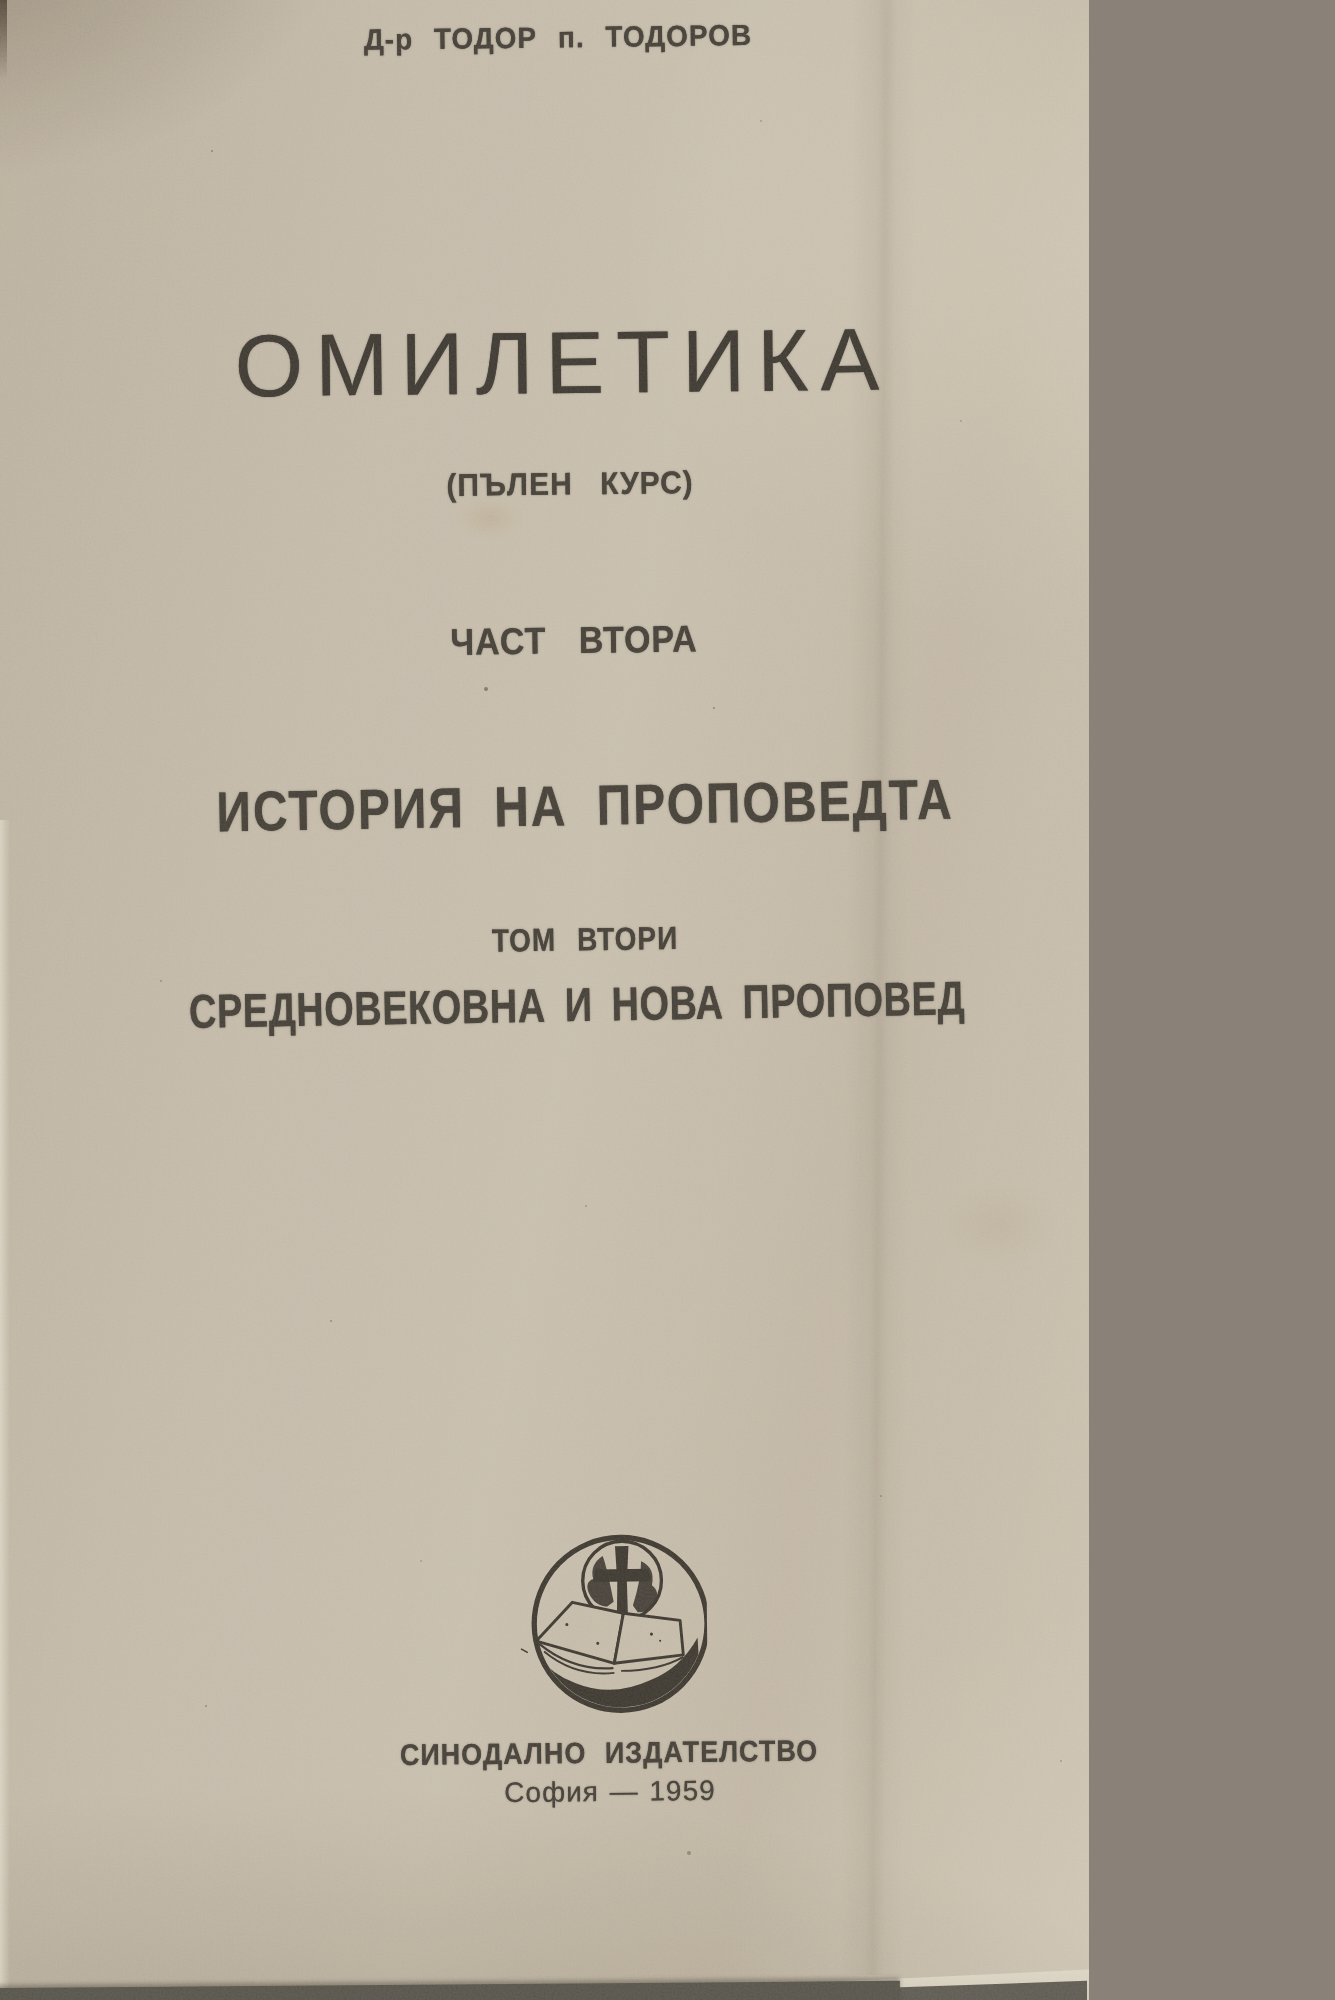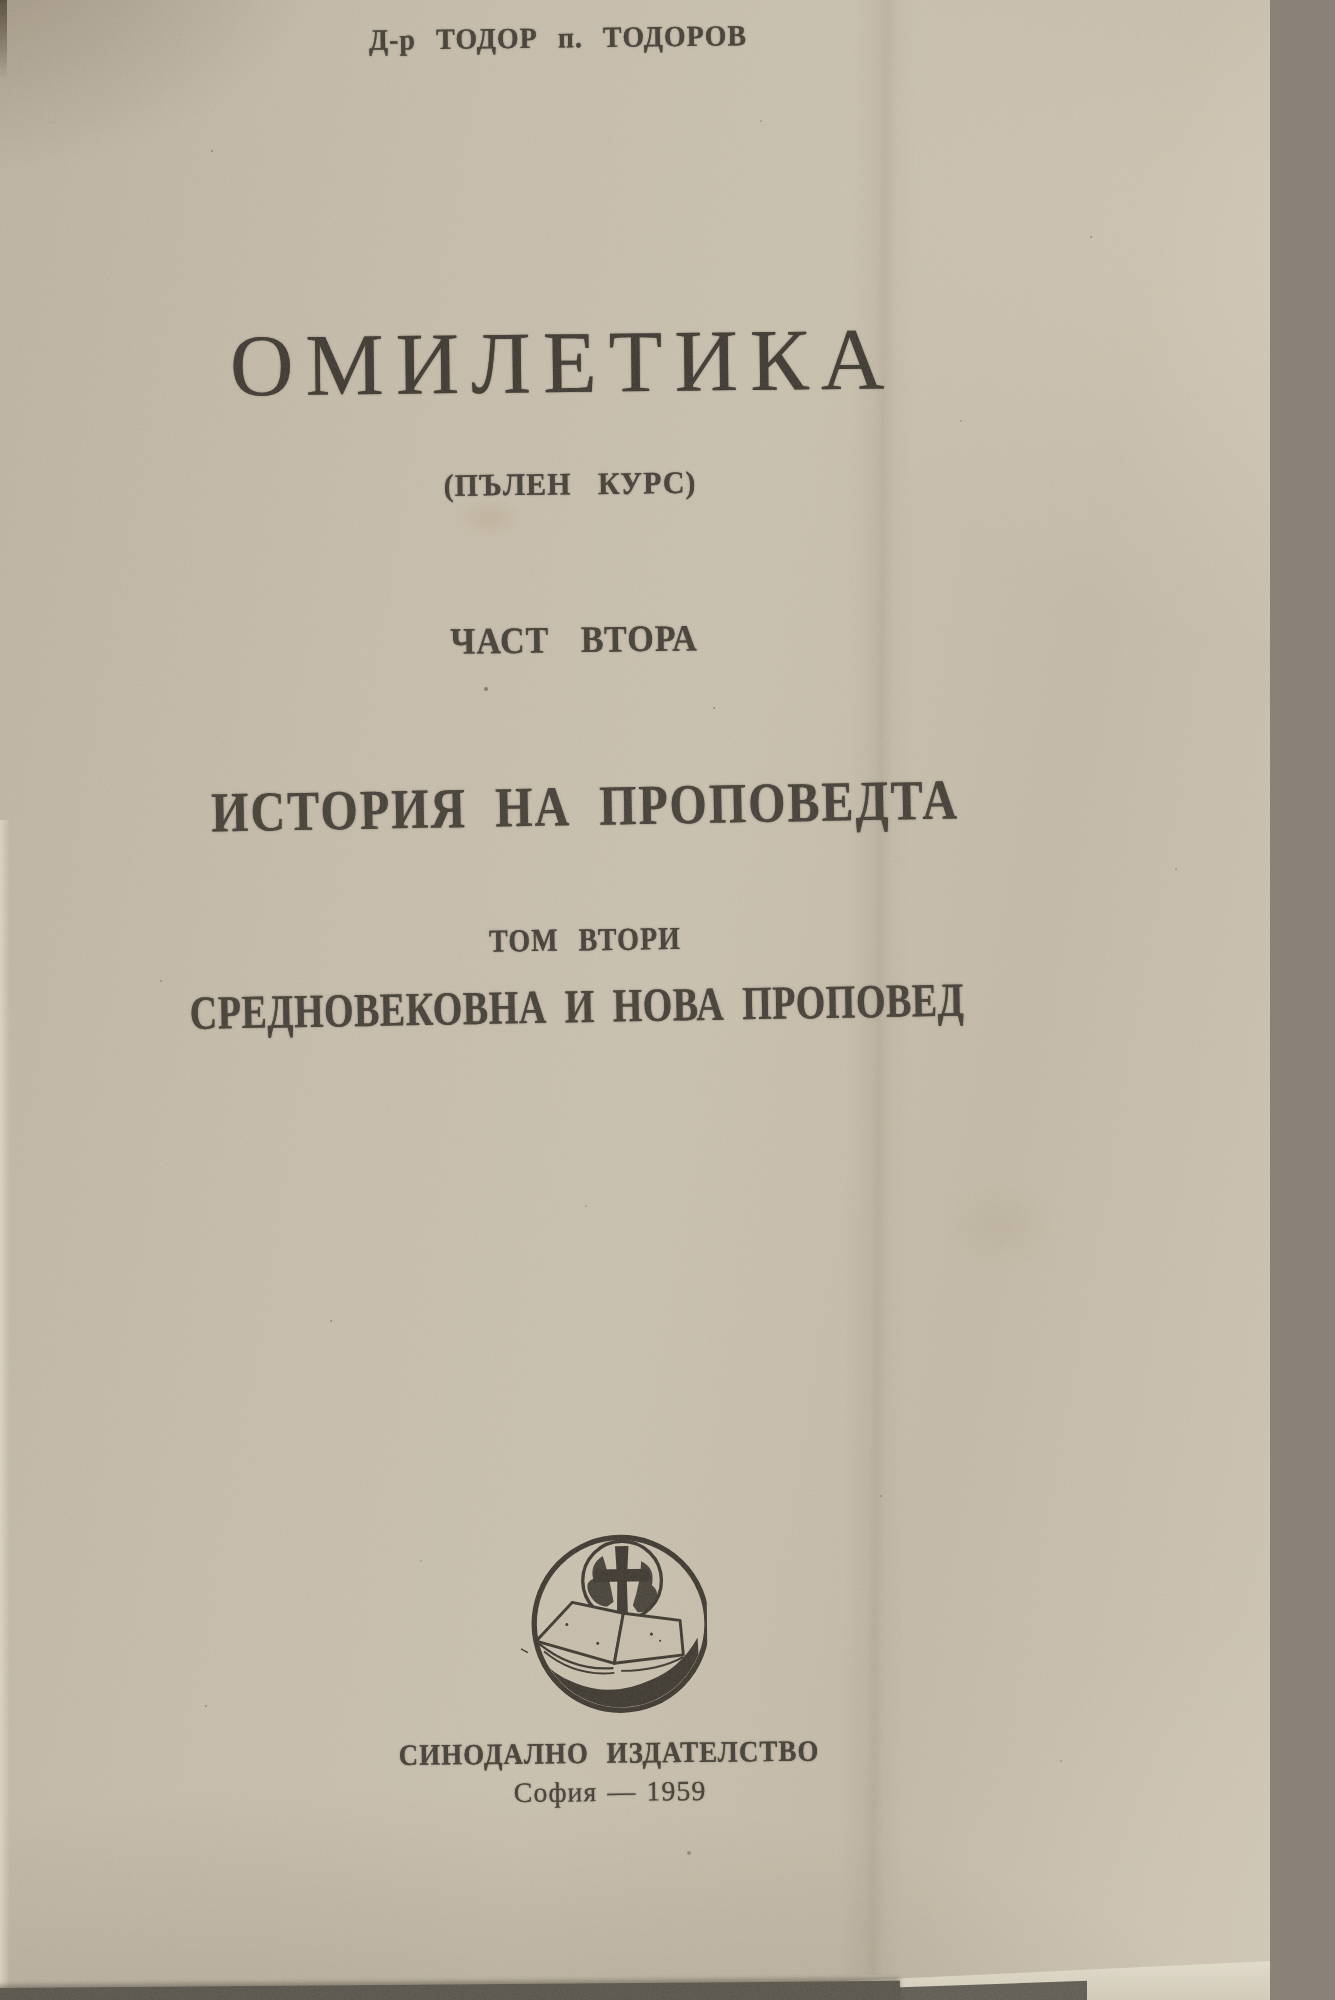--- a/index.html
+++ b/index.html
@@ -1,19 +1,19 @@
 <!DOCTYPE html>
 <html><head>
 <meta charset="utf-8">
 <style>
   html,body{margin:0;padding:0;}
   body{width:1335px;height:2000px;overflow:hidden;background:#8a8278;}
   .page{
-    position:relative;width:1270px;height:2000px;overflow:hidden;
-    font-family:Liberation Serif, serif;
+    position:relative;width:1089px;height:2000px;overflow:hidden;
+    font-family:Liberation Sans, sans-serif;
     background:
       radial-gradient(620px 420px at -4% -4%, rgba(74,58,40,0.34), rgba(74,58,40,0) 62%),
       radial-gradient(900px 700px at 106% 12%, rgba(238,231,213,0.38), rgba(238,231,213,0) 60%),
       radial-gradient(1300px 420px at 28% 104%, rgba(88,72,52,0.22), rgba(88,72,52,0) 70%),
       radial-gradient(700px 500px at 108% 96%, rgba(230,223,205,0.25), rgba(230,223,205,0) 65%),
       linear-gradient(100deg,#c1b6a4 0%,#cac0af 28%,#cfc6b4 52%,#c8bdab 74%,#d3cab8 100%);
   }
   .line{
     position:absolute;width:1000px;text-align:center;white-space:nowrap;
     color:#36312a;

